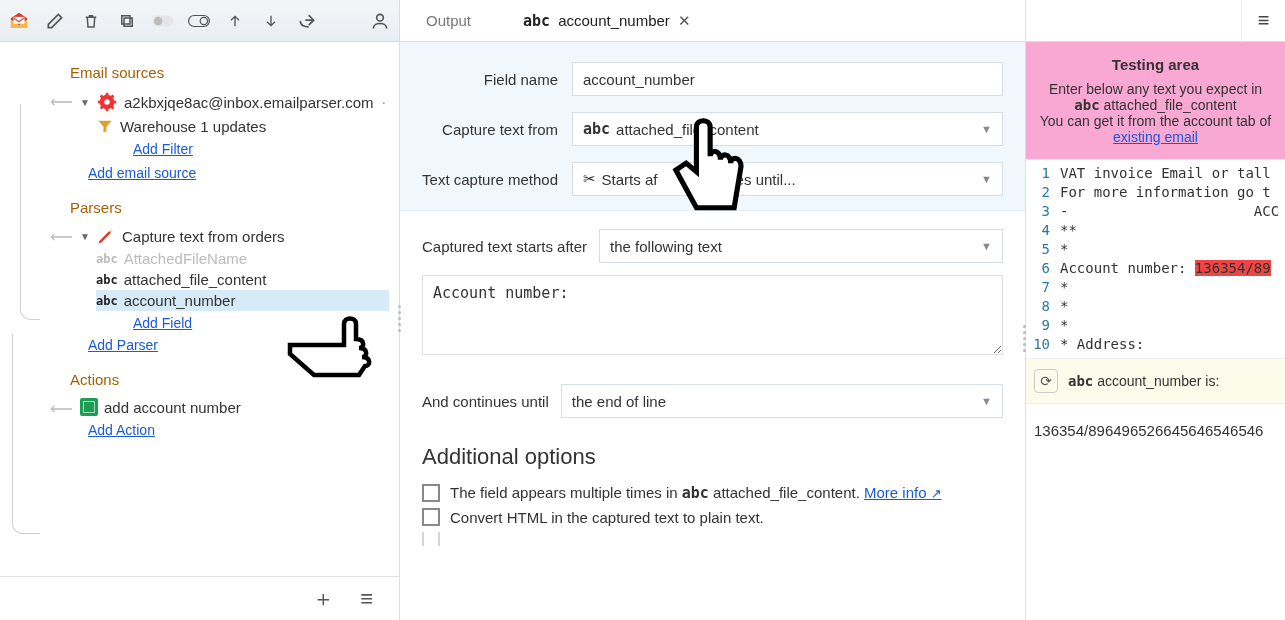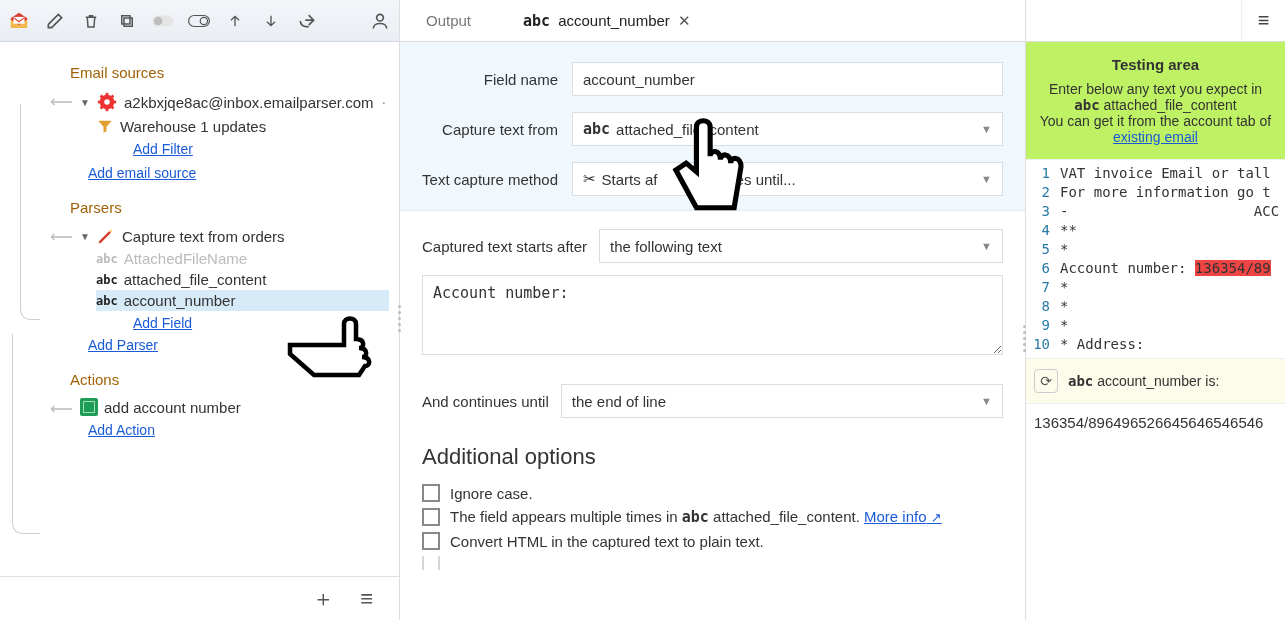--- a/index.html
+++ b/index.html
@@ -59,30 +59,30 @@
   .brow .tselect{flex:1;min-width:240px;}
   .tarea{width:100%;height:80px;border:1px solid #ddd;padding:8px 10px;font-size:15px;color:#333;resize:vertical;background:#fff;}
   .sect-title{font-size:22px;color:#333;margin:26px 0 14px 0;}
   .chk-row{display:flex;align-items:center;gap:10px;margin:6px 0;font-size:15px;color:#333;}
   .chk{width:18px;height:18px;border:2px solid #888;background:#fff;flex:0 0 18px;}
   .ext-ico{font-size:13px;}
 
   
   .right{width:260px;flex:0 0 260px;border-left:1px solid #ddd;display:flex;flex-direction:column;min-width:0;position:relative;}
   .right .tabs{justify-content:flex-end;}
-  .test-head{background:#bef264;border-bottom:1px solid #eee;padding:14px 6px;text-align:center;font-size:14px;color:#333;}
+  .test-head{background:#f9a8d4;border-bottom:1px solid #eee;padding:14px 6px;text-align:center;font-size:14px;color:#333;}
   .test-head .tt{font-weight:bold;font-size:15px;margin-bottom:8px;display:block;}
   .test-head .abc{font-family:Consolas,monospace;font-weight:bold;}
   .code{flex:0 0 auto;font-family:Consolas,monospace;font-size:14px;line-height:19px;overflow:hidden;white-space:pre;padding:4px 0 4px 0;}
   .code .ln{display:flex;}
   .code .gut{width:34px;text-align:right;color:#2a7aa8;padding-right:10px;user-select:none;}
   .code .hl{background:#ef4444;}
   .result-box{background:#fdfbe9;border-top:1px solid #eee;border-bottom:1px solid #eee;padding:10px 8px;display:flex;align-items:center;gap:10px;font-size:14px;}
   .refresh{width:24px;height:24px;border:1px solid #ccc;border-radius:4px;display:flex;align-items:center;justify-content:center;color:#555;}
-  .result-val{padding:10px 8px;font-size:15px;word-break:break-all;}
+  .result-val{padding:18px 8px;font-size:15px;word-break:break-all;}
   
   .cursor{position:absolute;pointer-events:none;}
   .cursor svg{width:100%;height:100%;}
 </style>
 </head>
 <body>
 
 <div class="app">
 
   <div class="sidebar">
@@ -302,24 +302,20 @@
         <div class="tselect">
           <span>the end of line</span>
           <span class="sel-caret">▼</span>
         </div>
       </div>
 
       <div class="sect-title">Additional options</div>
 
       <div class="chk-row">
         <span class="chk"></span>
-        <span>Ignore case.</span>
-      </div>
-      <div class="chk-row">
-        <span class="chk"></span>
         <span>
           <span>The field appears multiple times in </span><b style="font-family:Consolas,monospace;">abc</b> <span>attached_file_content</span><span>. </span>
           <a><span>More info</span> <span class="ext-ico">↗</span></a>
         </span>
       </div>
       <div class="chk-row">
         <span class="chk"></span>
         <span>Convert HTML in the captured text to plain text.</span>
       </div>
       <div class="chk-row" style="opacity:.35;overflow:hidden;height:14px;">

